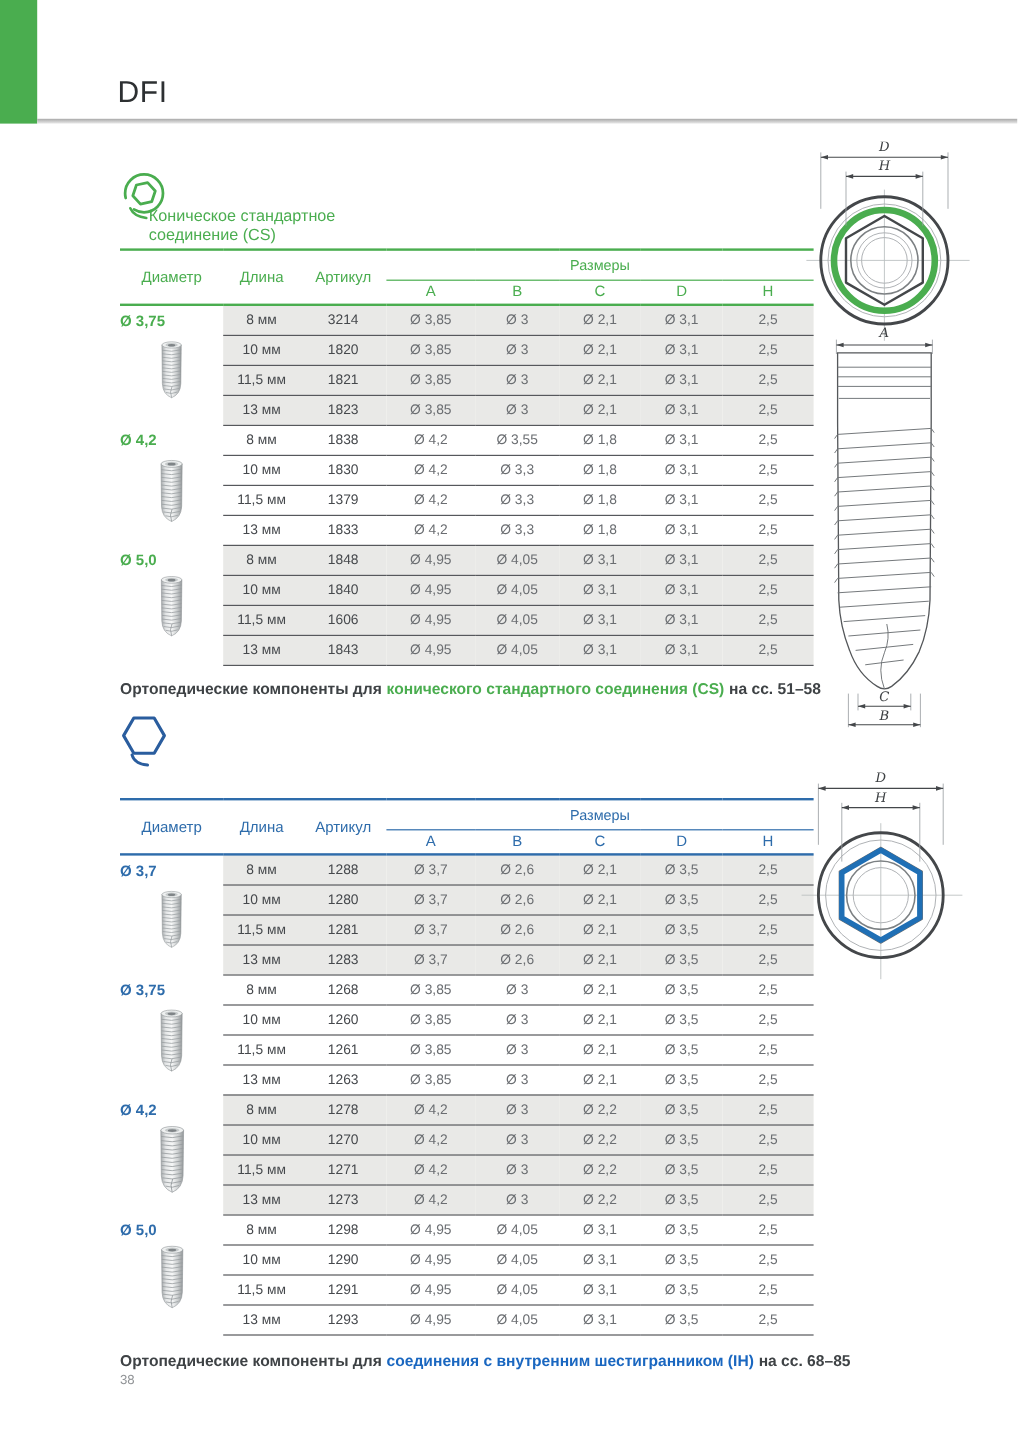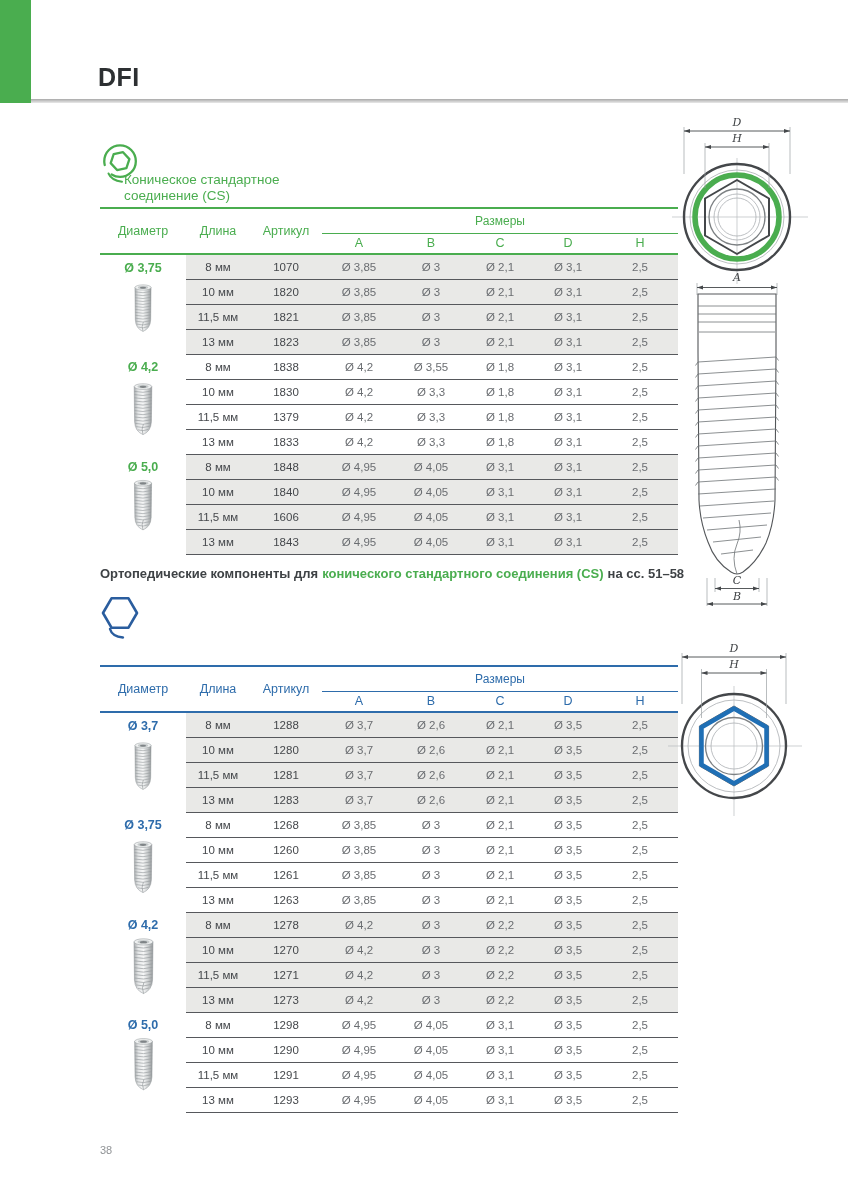--- a/index.html
+++ b/index.html
@@ -5,21 +5,21 @@
 <style>
   :root{ --green:#4aad4f; --blue:#2e6cab; --blue-dark:#2a5d9e; --blue-bright:#1a67c0; }
   *{margin:0;padding:0;box-sizing:border-box}
   body{font-family:"Liberation Sans",sans-serif;background:#fff}
   .page{position:relative;width:848px;height:1199px;background:#fff;overflow:hidden}
 
   
   .accent-bar{position:absolute;left:0;top:0;width:31px;height:103px;background:var(--green)}
   .head-rule{position:absolute;left:31px;top:99px;width:817px;height:4px;
              background:linear-gradient(to bottom,#a9a9a9,#e9e9e9)}
-  .brand{position:absolute;left:98px;top:63px;font-size:25px;font-weight:700;color:#2d3032;letter-spacing:.5px}
+  .brand{position:absolute;left:98px;top:63px;font-size:25px;font-weight:400;color:#2d3032;letter-spacing:.5px}
   .tagline{position:absolute;left:147px;top:72px;font-size:14.5px;font-weight:700;color:var(--green)}
 
   
   .icon-cs{position:absolute;left:99px;top:142px;width:44px;height:44px}
   .icon-ih{position:absolute;left:97px;top:593px;width:48px;height:52px}
   .sec-title{position:absolute;font-size:13.5px;line-height:16px}
   .cs-title{left:124px;top:172px;color:var(--green)}
   .ih-title{left:128px;top:630px;color:var(--blue-dark)}
 
   
@@ -29,21 +29,21 @@
   .spec-table.ih{top:665px;--acc:var(--blue)}
   .c0{width:86px}.c1{width:64px}.c2{width:72px}.c3{width:74px}.c4{width:70px}.c5{width:68px}.c6{width:68px}.c7{width:76px}
   .spec-table th{font-weight:400;color:var(--acc);text-align:center;vertical-align:middle}
   .main-h{font-size:12.5px;border-bottom:2px solid var(--acc)}
   .sizes-h{font-size:12px;height:25px;border-bottom:1.2px solid var(--acc)}
   .size-h{font-size:12.5px;height:21px;border-bottom:2px solid var(--acc)}
   .spec-table tbody tr{height:25px}
   .spec-table td.data{border-bottom:1.5px solid #56585c;text-align:center}
   .spec-table tr.shaded td.data{background:#e9e9e7}
   .spec-table td.size{color:#6a6d71}
-  .diam-cell{vertical-align:top;text-align:center;background:#fff}
+  .diam-cell{vertical-align:top;text-align:left;background:#fff}
   .diam-label{color:var(--acc);font-weight:700;font-size:12.5px;margin:6px 0 3px}
   .thumb-wrap svg{display:block;margin:0 auto}
   .thumb-wrap.g0 svg{width:22px;height:60px}
   .thumb-wrap.g1 svg{width:24px;height:64px}
   .thumb-wrap.g2 svg{width:27px;height:62px}
   .thumb-wrap.g3 svg{width:29px;height:58px}
   .spec-table.cs .thumb-wrap.g2 svg{width:28px;height:56px}
 
   
   .footnote{position:absolute;left:100px;font-size:13px;font-weight:700;color:#3e4245;white-space:nowrap}
@@ -121,21 +121,21 @@
         <tr class="shaded">
           <td class="diam-cell" rowspan="4">
             <div class="diam-label">Ø 3,75</div>
             <div class="thumb-wrap g0">
               <svg viewBox="0 0 30 72">
                 <use href="#implant-sym"></use>
               </svg>
             </div>
           </td>
           <td class="data len">8 мм</td>
-          <td class="data art">1070</td>
+          <td class="data art">3214</td>
           <td class="data size">Ø 3,85</td>
           <td class="data size">Ø 3</td>
           <td class="data size">Ø 2,1</td>
           <td class="data size">Ø 3,1</td>
           <td class="data size">2,5</td>
         </tr>
         <tr class="shaded">
           <td class="data len">10 мм</td>
           <td class="data art">1820</td>
           <td class="data size">Ø 3,85</td>
@@ -461,20 +461,23 @@
           <td class="data art">1293</td>
           <td class="data size">Ø 4,95</td>
           <td class="data size">Ø 4,05</td>
           <td class="data size">Ø 3,1</td>
           <td class="data size">Ø 3,5</td>
           <td class="data size">2,5</td>
         </tr>
       </tbody>
     </table>
 
+  <p class="footnote fn-ih">
+    <span>Ортопедические компоненты для</span><span class="em b">соединения с внутренним шестигранником (IH)</span><span>на сс. 68–85</span>
+  </p>
 
   <svg class="diag" id="diag-cs-top" viewBox="0 0 160 172">
     <path class="xh" d="M12 99 H148 M77 40 V166"></path>
     <circle cx="77" cy="99" r="53" class="thick"></circle>
     <circle cx="77" cy="99" r="47" class="faint"></circle>
     <circle cx="77" cy="99" r="42" fill="none" stroke="#4aad4f" stroke-width="5.5"></circle>
     <polygon points="77,62 109,80.5 109,117.5 77,136 45,117.5 45,80.5" class="mid" stroke-linejoin="round"></polygon>
     <circle cx="77" cy="99" r="28" class="mid2"></circle>
     <circle cx="77" cy="99" r="23" class="faint"></circle>
     <circle cx="77" cy="99" r="19" class="faint"></circle>

